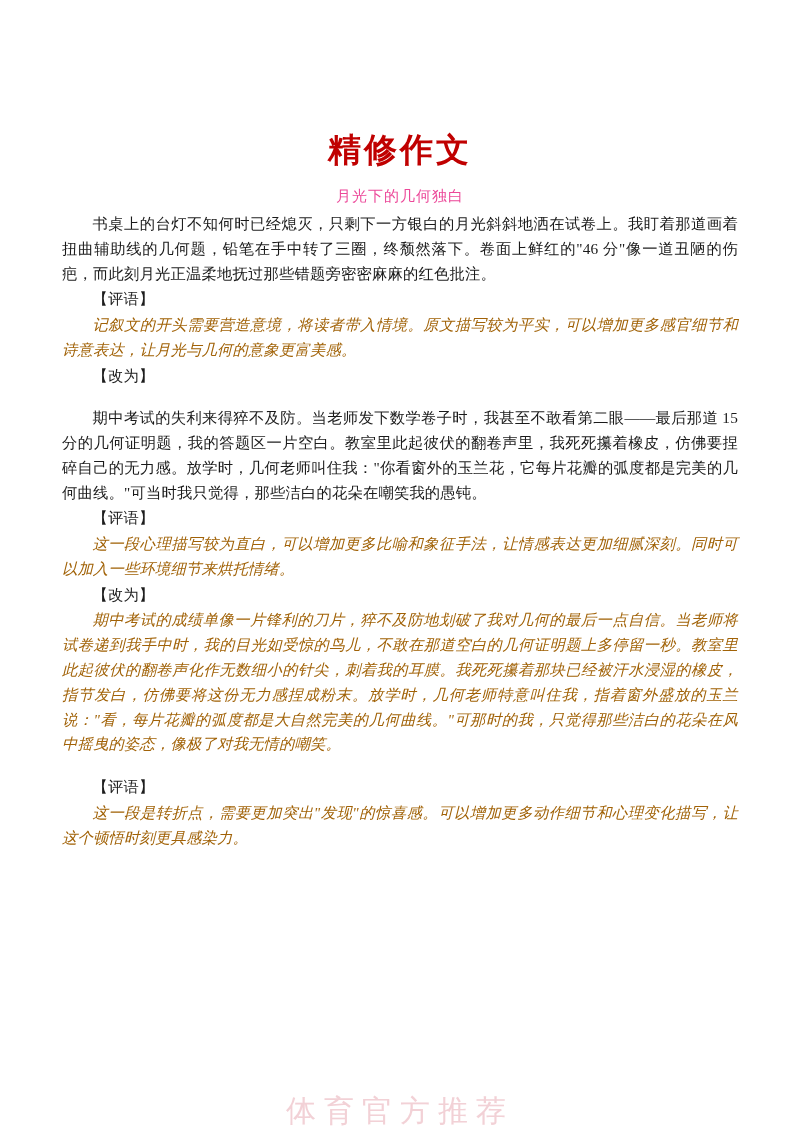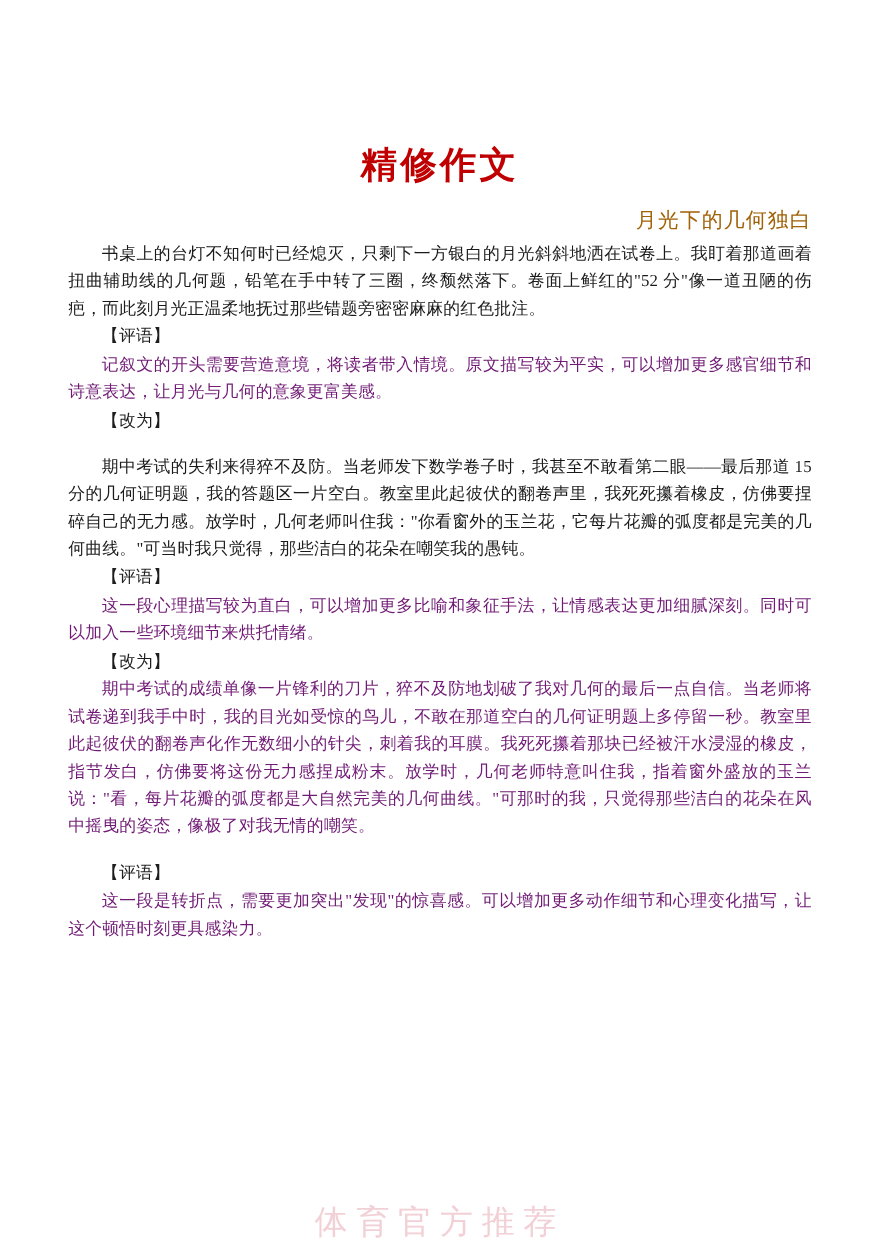--- a/index.html
+++ b/index.html
@@ -25,40 +25,41 @@
   .doc-title {
     text-align: center;
     color: #c00000;
     font-size: 33px;
     font-weight: bold;
     letter-spacing: 3px;
     margin: 0 0 14px 0;
     font-family: "DejaVu Serif", "Liberation Serif", serif;
   }
   .doc-subtitle {
-    text-align: right;
-    color: #a16207;
-    font-size: 19px;
+    text-align: center;
+    color: #ec4899;
+    font-size: 15px;
     margin: 0 0 6px 0;
     letter-spacing: 1px;
   }
   p.para {
     margin: 0 0 1px 0;
     font-size: 15.3px;
     line-height: 1.62;
     text-align: justify;
     text-indent: 2em;
     color: #1d1d1d;
     letter-spacing: 0.2px;
   }
   p.para.black {
     color: #1a1a1a;
   }
   p.para.red {
-    color: #701a75;
+    color: #a16207;
+    font-style: italic;
   }
   .tag {
     font-size: 15.3px;
     line-height: 1.62;
     color: #c00000;
     margin: 0;
     text-indent: 0;
     font-weight: normal;
   }
   .spacer {
@@ -79,21 +80,21 @@
   }
 </style>
 </head>
 <body>
 
 <div class="page">
 
   <h1 class="doc-title">精修作文</h1>
   <div class="doc-subtitle">月光下的几何独白</div>
 
-  <p class="para black">书桌上的台灯不知何时已经熄灭，只剩下一方银白的月光斜斜地洒在试卷上。我盯着那道画着扭曲辅助线的几何题，铅笔在手中转了三圈，终颓然落下。卷面上鲜红的"52 分"像一道丑陋的伤疤，而此刻月光正温柔地抚过那些错题旁密密麻麻的红色批注。</p>
+  <p class="para black">书桌上的台灯不知何时已经熄灭，只剩下一方银白的月光斜斜地洒在试卷上。我盯着那道画着扭曲辅助线的几何题，铅笔在手中转了三圈，终颓然落下。卷面上鲜红的"46 分"像一道丑陋的伤疤，而此刻月光正温柔地抚过那些错题旁密密麻麻的红色批注。</p>
   <p class="para tag">【评语】</p>
   <p class="para red">记叙文的开头需要营造意境，将读者带入情境。原文描写较为平实，可以增加更多感官细节和诗意表达，让月光与几何的意象更富美感。</p>
   <p class="para tag">【改为】</p>
 
   <div class="spacer"></div>
 
   <p class="para black">期中考试的失利来得猝不及防。当老师发下数学卷子时，我甚至不敢看第二眼——最后那道 15 分的几何证明题，我的答题区一片空白。教室里此起彼伏的翻卷声里，我死死攥着橡皮，仿佛要捏碎自己的无力感。放学时，几何老师叫住我："你看窗外的玉兰花，它每片花瓣的弧度都是完美的几何曲线。"可当时我只觉得，那些洁白的花朵在嘲笑我的愚钝。</p>
   <p class="para tag">【评语】</p>
   <p class="para red">这一段心理描写较为直白，可以增加更多比喻和象征手法，让情感表达更加细腻深刻。同时可以加入一些环境细节来烘托情绪。</p>
   <p class="para tag">【改为】</p>

